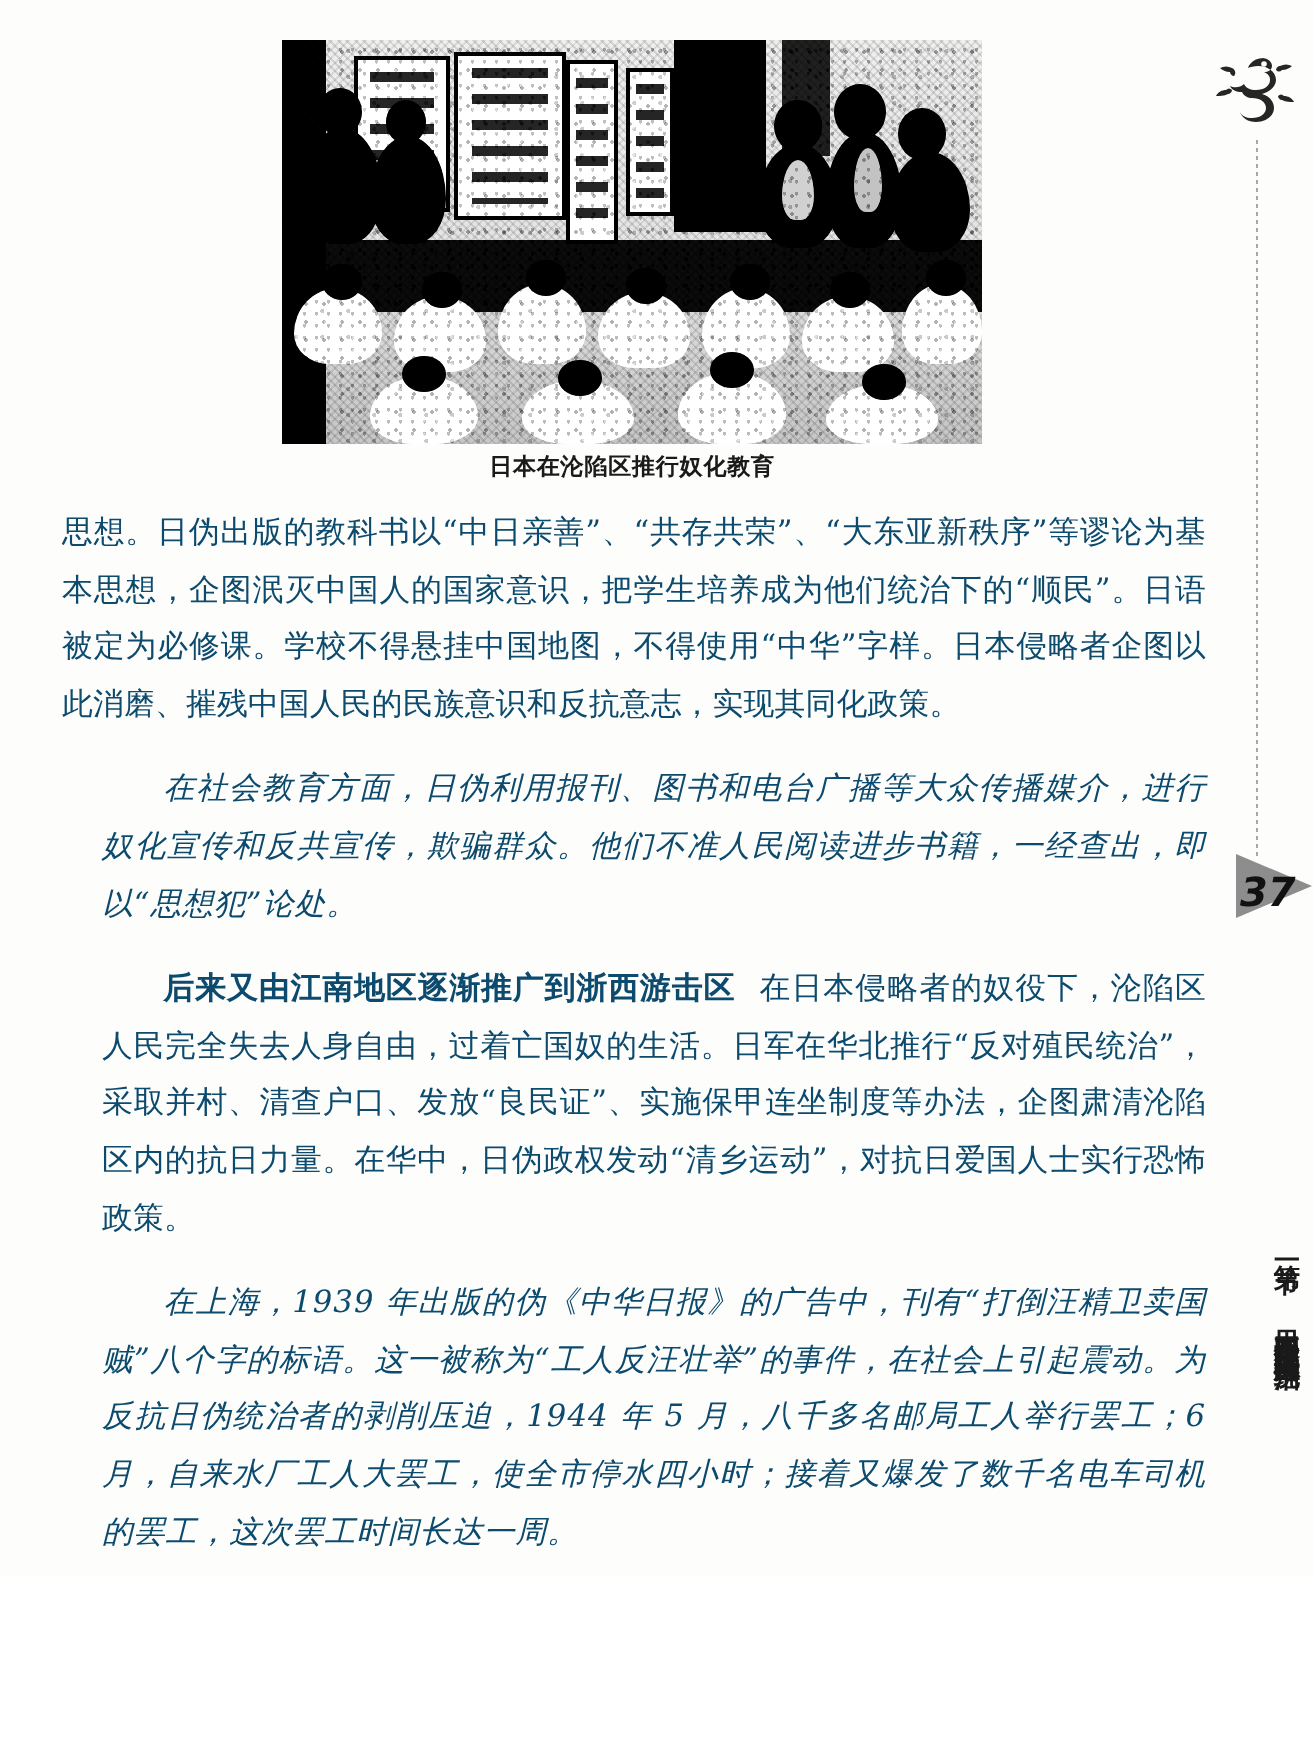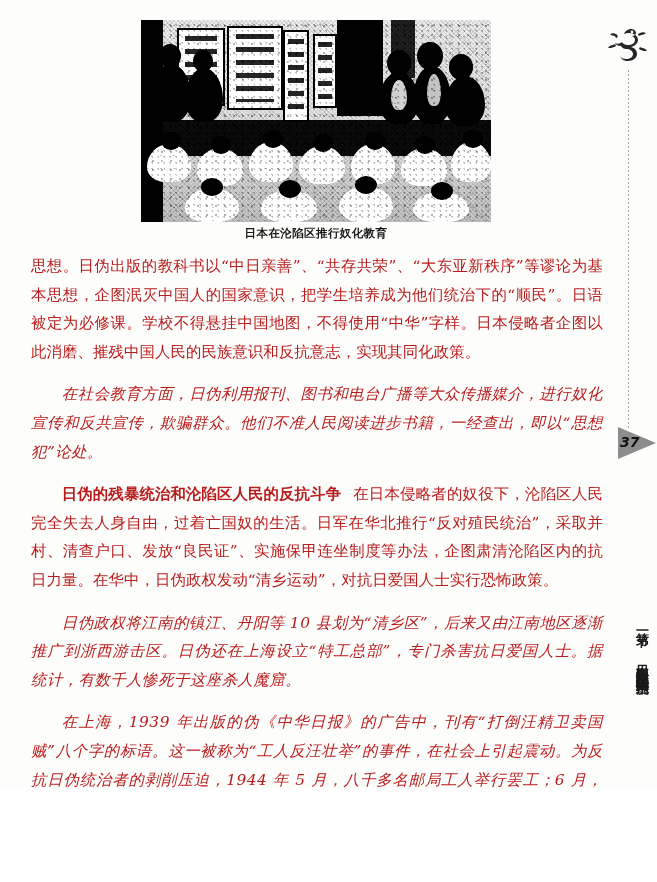--- a/index.html
+++ b/index.html
@@ -106,30 +106,30 @@
     top: 252px;
     width: 572px;
   }
   p {
     margin: 0 0 2px 0;
     font-size: 15.4px;
     line-height: 28.6px;
     text-align: justify;
     text-justify: inter-character;
     letter-spacing: .1px;
-    color: #b91c1c;
+    color: #0c4a6e;
   }
   p.indent { text-indent: 2em; }
   p.song   { font-family: "DejaVu Serif", "Liberation Serif", serif; }
   p.kai    {
     font-family: "DejaVu Serif", "Liberation Serif", serif;
     font-style: italic;
     letter-spacing: .5px;
   }
-  p.spaced { margin-top: 14px; }
+  p.spaced { margin-top: 14px; margin-left: 20px; }
   .lead-bold {
     font-weight: bold;
     font-style: normal;
     letter-spacing: 0;
     padding-right: 12px;
   }
 
   
   #dragon {
     position: absolute;
@@ -162,21 +162,21 @@
     border-top: 16px solid transparent;
     border-bottom: 16px solid transparent;
     border-left: 38px solid #8d8d8d;
   }
   #pagenum .num {
     position: absolute;
     left: 2px;
     top: 7px;
     width: 26px;
     text-align: left;
-    font-size: 14px;
+    font-size: 20px;
     font-weight: bold;
     font-family: "DejaVu Sans", "Liberation Sans", sans-serif;
     color: #111;
     font-style: italic;
   }
   #vfooter {
     position: absolute;
     left: 628px;
     top: 622px;
     width: 22px;
@@ -253,22 +253,21 @@
 
       <div class="ph-grain"></div>
     </div>
   </div>
 
   <div id="figcaption">日本在沦陷区推行奴化教育</div>
 
   <div id="body">
       <p class="song"><span>思想。日伪出版的教科书以“中日亲善”、“共存共荣”、“大东亚新秩序”等谬论为基本思想，企图泯灭中国人的国家意识，把学生培养成为他们统治下的“顺民”。日语被定为必修课。学校不得悬挂中国地图，不得使用“中华”字样。日本侵略者企图以此消磨、摧残中国人民的民族意识和反抗意志，实现其同化政策。</span></p>
       <p class="kai indent spaced"><span>在社会教育方面，日伪利用报刊、图书和电台广播等大众传播媒介，进行奴化宣传和反共宣传，欺骗群众。他们不准人民阅读进步书籍，一经查出，即以“思想犯”论处。</span></p>
-      <p class="song indent spaced"><span class="lead-bold">日伪的残暴统治和沦陷区人民的反抗斗争</span><span>在日本侵略者的奴役下，沦陷区人民完全失去人身自由，过着亡国奴的生活。日军在华北推行“反对殖民统治”，采取并村、清查户口、发放“良民证”、实施保甲连坐制度等办法，企图肃清沦陷区内的抗日力量。在华中，日伪政权发动“清乡运动”，对抗日爱国人士实行恐怖政策。</span></p>
-      <p class="kai indent spaced"><span>日伪政权将江南的镇江、丹阳等 10 县划为“清乡区”，后来又由江南地区逐渐推广到浙西游击区。日伪还在上海设立“特工总部”，专门杀害抗日爱国人士。据统计，有数千人惨死于这座杀人魔窟。</span></p>
+      <p class="song indent spaced"><span class="lead-bold">后来又由江南地区逐渐推广到浙西游击区</span><span>在日本侵略者的奴役下，沦陷区人民完全失去人身自由，过着亡国奴的生活。日军在华北推行“反对殖民统治”，采取并村、清查户口、发放“良民证”、实施保甲连坐制度等办法，企图肃清沦陷区内的抗日力量。在华中，日伪政权发动“清乡运动”，对抗日爱国人士实行恐怖政策。</span></p>
       <p class="kai indent spaced"><span>在上海，1939 年出版的伪《中华日报》的广告中，刊有“打倒汪精卫卖国贼”八个字的标语。这一被称为“工人反汪壮举”的事件，在社会上引起震动。为反抗日伪统治者的剥削压迫，1944 年 5 月，八千多名邮局工人举行罢工；6 月，自来水厂工人大罢工，使全市停水四小时；接着又爆发了数千名电车司机的罢工，这次罢工时间长达一周。</span></p>
     </div>
 
   <div id="dragon">
     <svg viewBox="0 0 44 44" width="44" height="44" aria-hidden="true">
       <g fill="#262626">
         <path d="M27 7c3 0 5 2 5 4 0 2-2 3-4 3 2 1 3 2 3 4 0 3-3 5-7 5-3 0-5-1-6-3-2 2-5 2-7 1 1 2 3 3 6 3 1 2 3 3 5 3 4 0 7 2 7 5 0 3-3 5-7 5-3 0-5-1-6-3 1 3 4 5 8 5 5 0 9-3 9-7 0-3-2-6-6-7 4-1 7-4 7-7 0-4-4-7-9-7-2 0-4 .5-5 1 1-3 4-5 8-5z"></path>
         <path d="M12 12c-2-1-4-1-6 0 1 1 3 2 5 2 0 1 1 2 2 2 1-1 1-3-1-4z"></path>
         <path d="M36 11c2-1 4-1 6 0-1 1-3 2-5 2-1 1-2 1-3 0 0-1 1-2 2-2z"></path>
         <path d="M9 23c-2 0-4 1-5 3 2 0 4 0 6-1 1 0 2-1 2-2-1-1-2-1-3 0z"></path>

